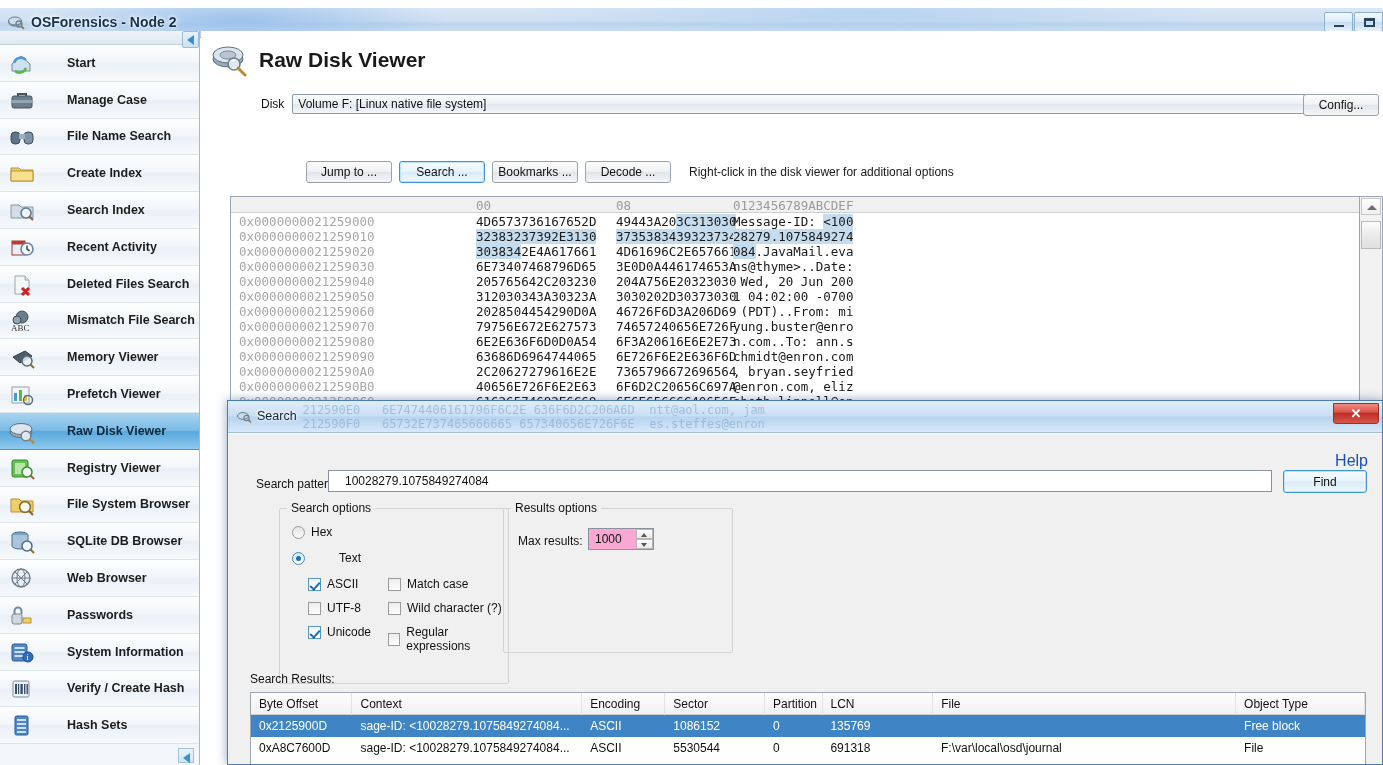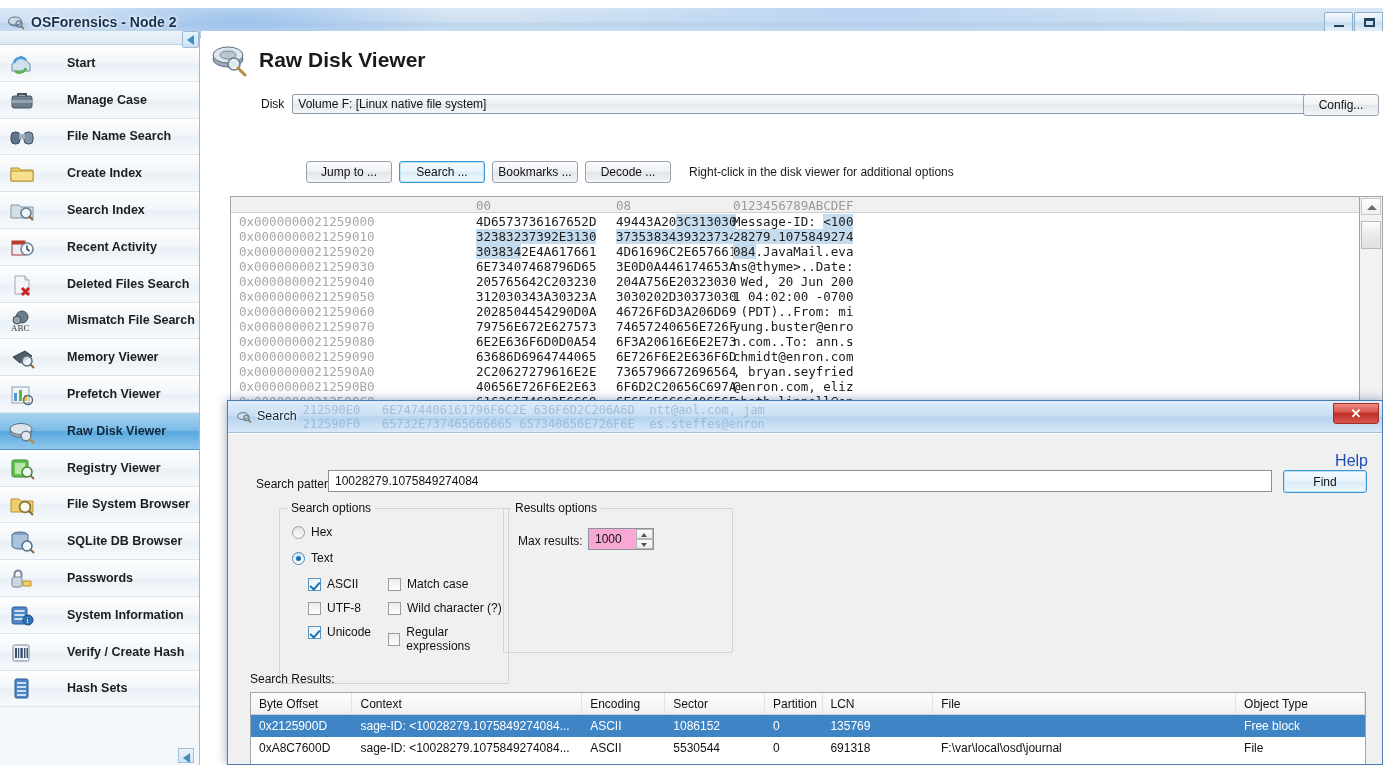--- a/index.html
+++ b/index.html
@@ -231,21 +231,21 @@
     display: flex; align-items: center; justify-content: center;
     color: #fff; font-size: 13px; font-weight: bold;
   }
   .dlg-body { position: absolute; left: 0; top: 32px; width: 1154px; height: 332px; background: #f0f0f0; border-top: 1px solid #fff; }
 
   .help-link { position: absolute; right: 14px; top: 18px; font-size: 16px; color: #1b4db5; }
   .pattern-lbl { position: absolute; left: 28px; top: 43px; font-size: 12px; color: #111; }
   .pattern-input {
     position: absolute; left: 100px; top: 36px; width: 944px; height: 22px;
     background: #fff; border: 1px solid #8a939d;
-    display: flex; align-items: center; padding-left: 6px;
+    display: flex; align-items: center; padding-left: 16px;
     font-size: 12px; color: #111;
   }
   .find-btn { position: absolute; left: 1055px; top: 36px; width: 84px; height: 23px; }
 
   .group {
     position: absolute; border: 1px solid #d3d3d3; border-radius: 2px;
   }
   .group > .gtitle {
     position: absolute; left: 7px; top: -8px; background: #f0f0f0; padding: 0 4px;
     font-size: 12px; color: #111;
@@ -462,20 +462,30 @@
           <span class="ico"><svg width="28" height="26" viewBox="0 0 28 26">
               <ellipse cx="12" cy="7" rx="8" ry="3" fill="#7ea3c2" stroke="#4c6d8a"></ellipse>
               <path d="M4 7 v11 a8 3 0 0 0 16 0 V7" fill="#a9c4da" stroke="#4c6d8a"></path>
               <circle cx="19" cy="18" r="5" fill="#f2f7fb" stroke="#4c6d8a" stroke-width="1.5"></circle>
               <line x1="22.5" y1="21.5" x2="26" y2="25" stroke="#8a6a3a" stroke-width="2"></line>
             </svg></span>
           <span class="lbl">SQLite DB Browser</span>
         </div>
         <div class="nav-item">
           <span class="ico"><svg width="28" height="26" viewBox="0 0 28 26">
+              <circle cx="13" cy="13" r="9" fill="#e9eef2" stroke="#6d7d8c" stroke-width="1.4"></circle>
+              <ellipse cx="13" cy="13" rx="4" ry="9" fill="none" stroke="#6d7d8c"></ellipse>
+              <line x1="4" y1="13" x2="22" y2="13" stroke="#6d7d8c"></line>
+              <line x1="6.6" y1="6.6" x2="19.4" y2="19.4" stroke="#6d7d8c"></line>
+              <line x1="19.4" y1="6.6" x2="6.6" y2="19.4" stroke="#6d7d8c"></line>
+            </svg></span>
+          <span class="lbl">Web Browser</span>
+        </div>
+        <div class="nav-item">
+          <span class="ico"><svg width="28" height="26" viewBox="0 0 28 26">
               <rect x="4" y="12" width="10" height="10" rx="2" fill="#cfd8e0" stroke="#78879a"></rect>
               <path d="M6.5 12 V9 a3.5 3.5 0 0 1 7 0 v3" fill="none" stroke="#78879a" stroke-width="2"></path>
               <path d="M15 16 h8 v5 h-8 Z" fill="#f0cf6a" stroke="#b8932e"></path>
             </svg></span>
           <span class="lbl">Passwords</span>
         </div>
         <div class="nav-item">
           <span class="ico"><svg width="28" height="26" viewBox="0 0 28 26">
               <rect x="4" y="5" width="15" height="17" rx="2" fill="#4f86c6" stroke="#2f5f95"></rect>
               <rect x="6.5" y="8" width="10" height="2" fill="#cde0f2"></rect>
@@ -603,21 +613,21 @@
     <div class="pattern-input" placeholder="">10028279.1075849274084</div>
     <div class="btn focused find-btn">Find</div>
 
     <div class="group g-search">
       <span class="gtitle">Search options</span>
 
       <div class="radio-row" style="left:12px; top:16px;">
         <span class="radio"></span>
         <span class="t">Hex</span>
       </div>
-      <div class="radio-row" style="left:12px; top:42px;">
+      <div class="radio-row" style="left:12px; top:42px;gap:28px;">
         <span class="radio on"></span>
         <span class="t">Text</span>
       </div>
 
       <div class="cb-row" style="left:28px; top:68px;">
         <span class="cbox on"></span>
         <span class="t">ASCII</span>
       </div>
       <div class="cb-row" style="left:28px; top:92px;">
         <span class="cbox"></span>

